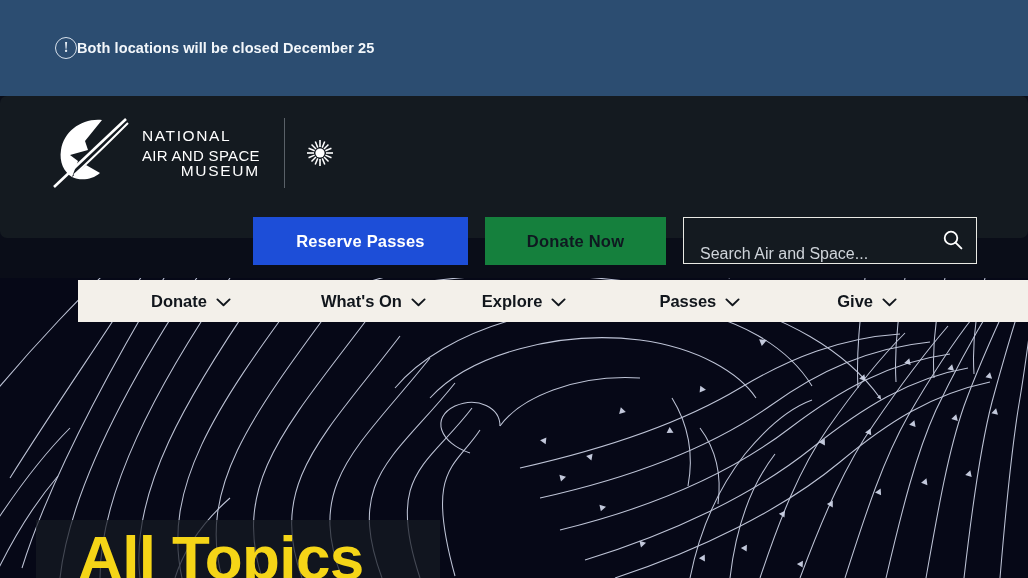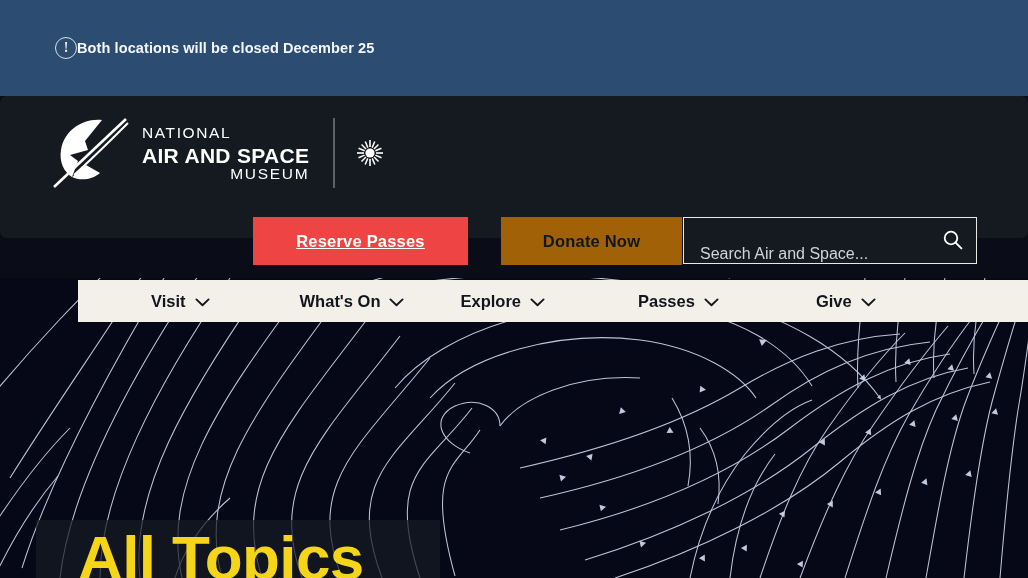--- a/index.html
+++ b/index.html
@@ -43,21 +43,21 @@
   .nasm-words {
     margin-left: 12px; color: #ffffff;
     display: flex; flex-direction: column; align-items: flex-start;
     line-height: 1;
   }
   .w-national {
     font-size: 15.5px; letter-spacing: 1.6px; font-weight: 400;
     margin-bottom: 4px;
   }
   .w-airandspace {
-    font-size: 21px; letter-spacing: 0.3px; font-weight: 700;
+    font-size: 15px; letter-spacing: 0.3px; font-weight: 400;
     margin-bottom: 0;
   }
   .w-museum {
     font-size: 15.5px; letter-spacing: 1.7px; font-weight: 400;
     align-self: flex-end;
   }
   .logo-divider {
     width: 1.5px; height: 70px; background: #5a6168;
     margin: 0 22px 0 24px;
   }
@@ -72,22 +72,22 @@
   }
 
   
   .actions { position: absolute; left: 0; top: 121px; width: 1028px; height: 48px; }
   .btn {
     position: absolute; height: 48px;
     display: flex; align-items: center; justify-content: center;
     font-size: 16.5px; font-weight: 700; letter-spacing: 0.2px;
     border: none; cursor: pointer;
   }
-  .btn-reserve { left: 253px; width: 215px; background: #ef4444; color: #ffffff; text-decoration: underline; }
-  .btn-donate  { left: 501px; width: 181px; background: #a16207; color: #0f1820; }
+  .btn-reserve { left: 253px; width: 215px; background: #1d4ed8; color: #ffffff; }
+  .btn-donate  { left: 485px; width: 181px; background: #15803d; color: #0f1820; }
 
   .search-wrap {
     position: absolute; left: 683px; top: 0; width: 294px; height: 47px;
     border: 1.5px solid #e9e9e4; background: #141a20;
     display: flex; align-items: flex-end;
   }
   .search-input {
     flex: 1; background: transparent; border: none; outline: none;
     color: #d7dbe0; font-size: 16px; padding-left: 16px;
     font-family: "Liberation Sans", sans-serif;
@@ -305,21 +305,21 @@
         <path d="M798,282 l6,3.4 l-6,3.4 z" transform="rotate(-58 801 285)"></path>
       </g>
     </svg>
   </div>
 
   <div class="hero-title-box"></div>
   <div class="hero-title">All Topics</div>
 
   <nav class="navbar">
     <div class="nav-item nav-i0">
-      <span>Visit</span>
+      <span>Donate</span>
       <span class="chev">
         <svg width="15" height="9" viewBox="0 0 15 9">
             <path d="M1.4,1.4 L7.5,7.2 L13.6,1.4" stroke="#11161c" stroke-width="1.9" fill="none" stroke-linecap="round" stroke-linejoin="round"></path>
           </svg>
       </span>
     </div>
     <div class="nav-item nav-i1">
       <span>What's On</span>
       <span class="chev">
         <svg width="15" height="9" viewBox="0 0 15 9">

